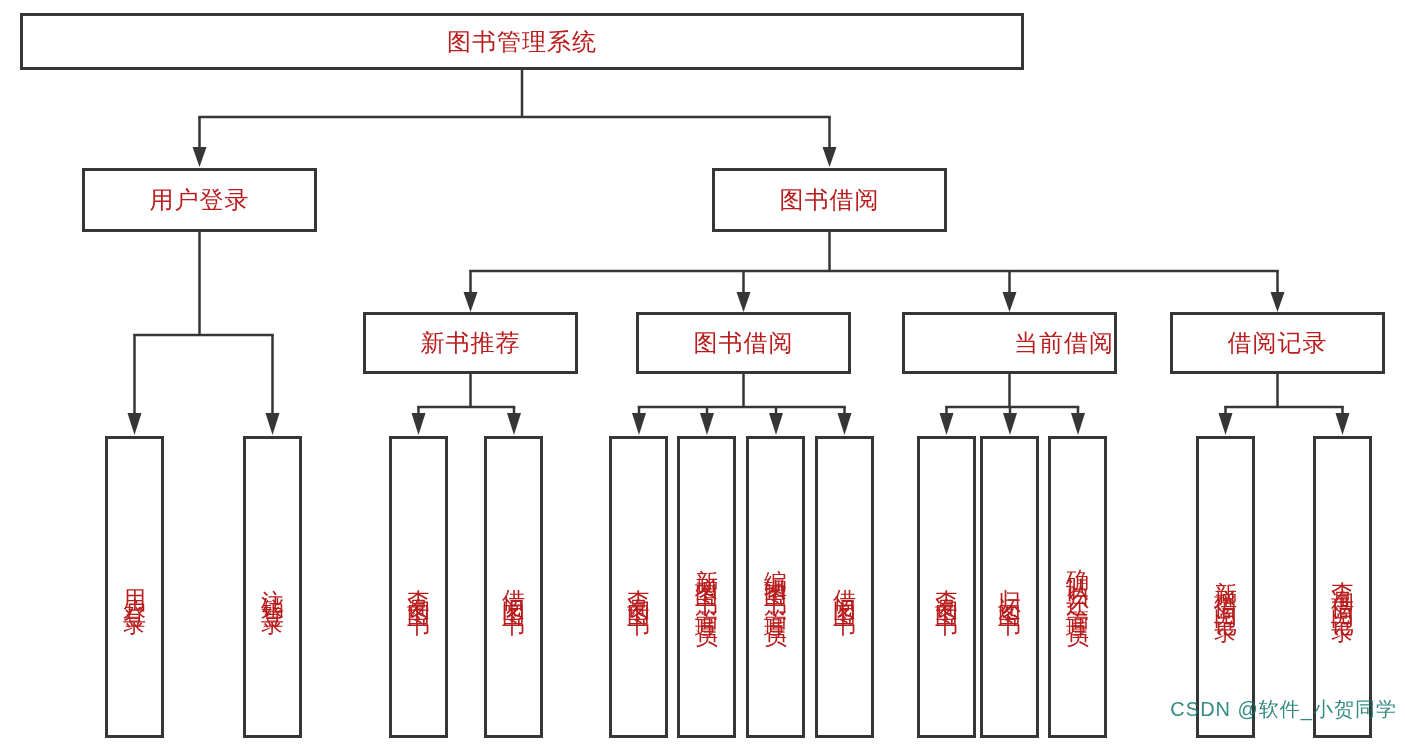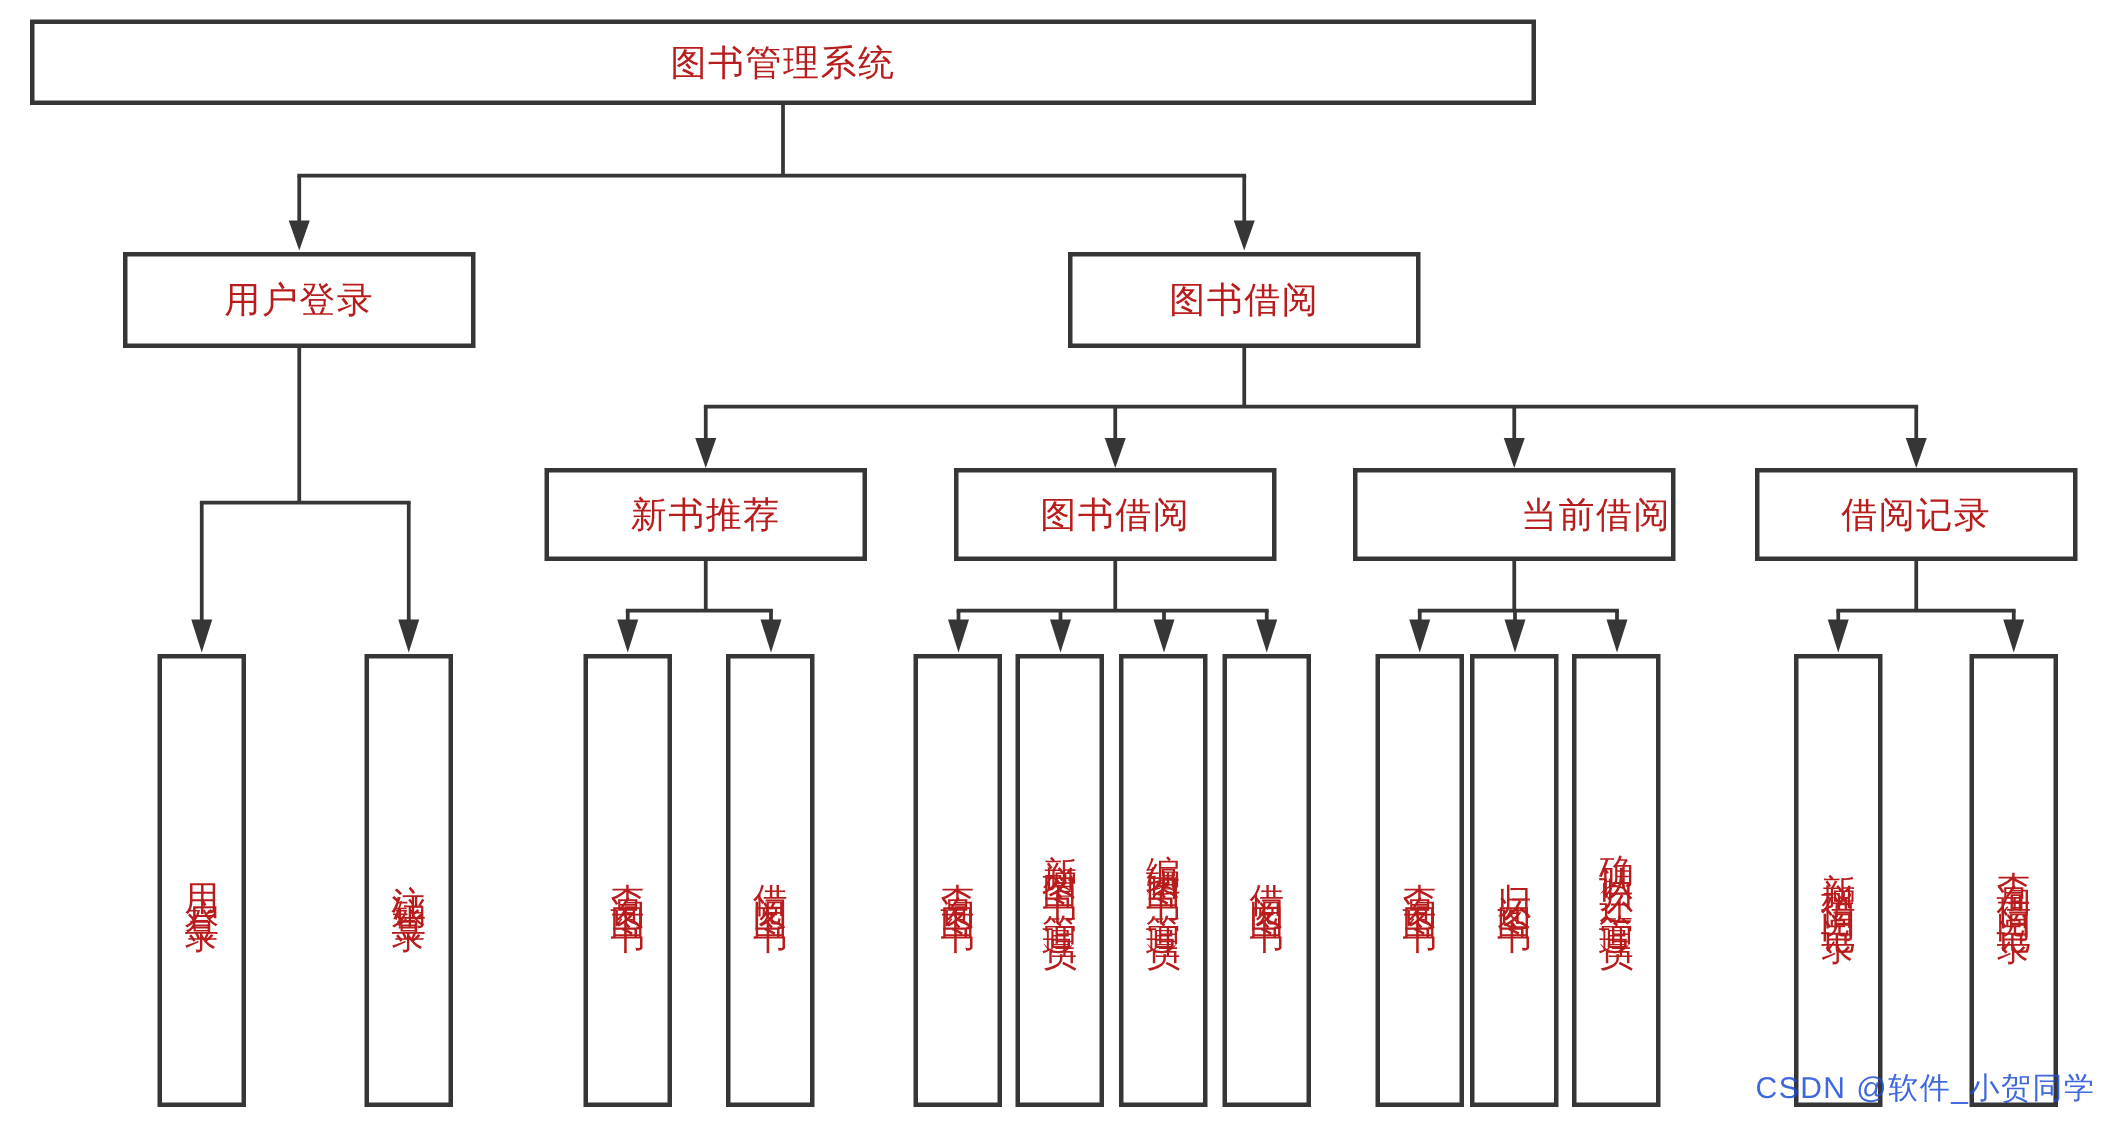--- a/index.html
+++ b/index.html
@@ -33,23 +33,23 @@
     font-size: 23px;
     writing-mode: vertical-rl;
     text-orientation: mixed;
     letter-spacing: 8px;
     line-height: 1;
   }
   .box .lbl { display: block; }
   #watermark {
     position: absolute;
     right: 8px;
-    bottom: 8px;
+    bottom: 24px;
     font-size: 20px;
-    color: #1d4ed8;
+    color: #0f766e;
     opacity: 0.85;
     z-index: 5;
     letter-spacing: 1px;
     white-space: nowrap;
   }
 </style>
 </head>
 <body>
 
 <div id="canvas">

